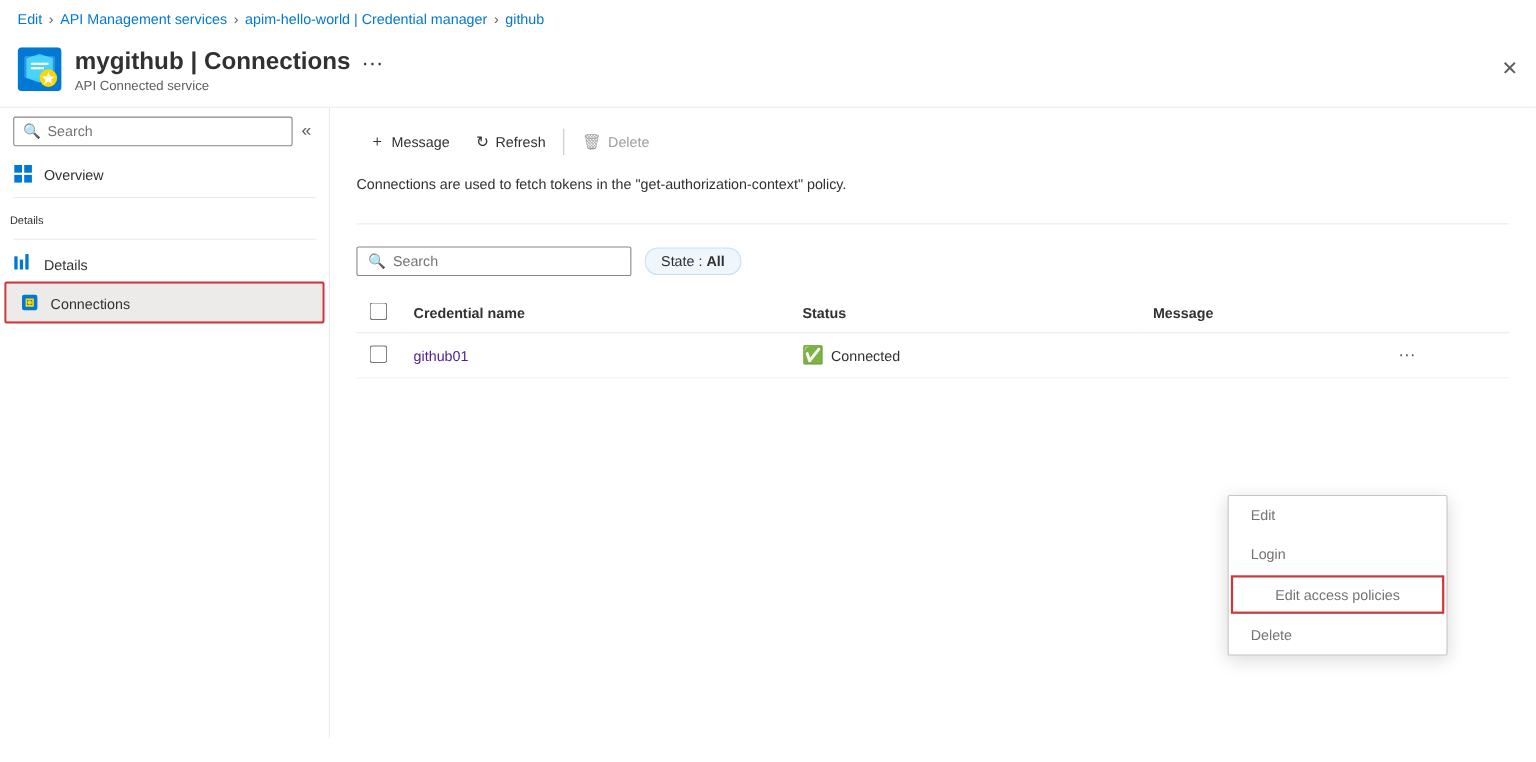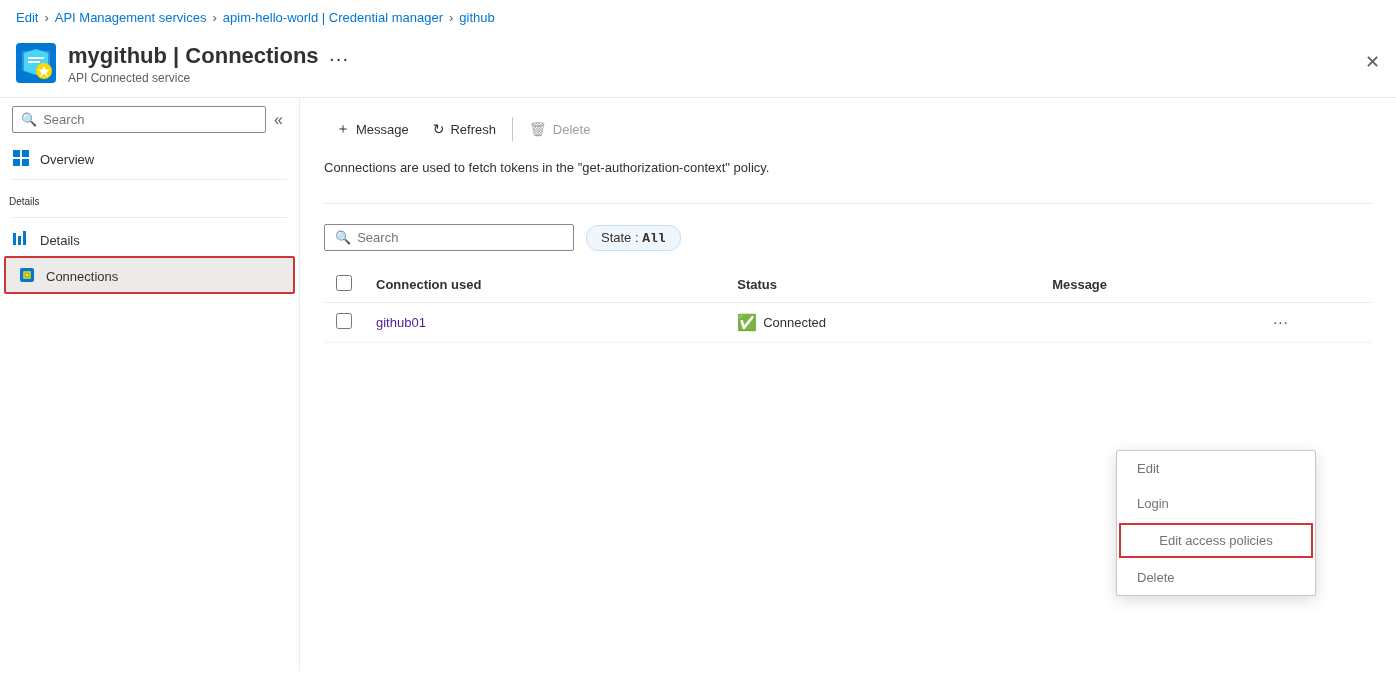--- a/index.html
+++ b/index.html
@@ -44,21 +44,21 @@
     .toolbar-separator { width: 1px; height: 24px; background: #c8c6c4; margin: 0 4px; }
 
     .description { font-size: 13px; color: #323130; margin-bottom: 20px; padding-bottom: 28px; border-bottom: 1px solid #edebe9; }
 
     .filter-row { display: flex; align-items: center; gap: 12px; margin-bottom: 16px; }
     .filter-search-box { display: flex; align-items: center; border: 1px solid #8a8886; border-radius: 2px; padding: 5px 10px; width: 250px; background: #fff; }
     .filter-search-box input { border: none; outline: none; font-size: 13px; width: 100%; }
     .filter-search-icon { color: #605e5c; margin-right: 6px; font-size: 13px; }
 
     .state-badge { background: #eff6fc; border: 1px solid #c7e0f4; border-radius: 12px; padding: 4px 14px; font-size: 13px; color: #323130; cursor: pointer; }
-    .state-badge strong { font-weight: 600; font-family: Liberation Mono, monospace; }
+    .state-badge strong { font-weight: 600; }
 
     .table { width: 100%; border-collapse: collapse; }
     .table th { text-align: left; font-weight: 600; font-size: 13px; padding: 8px 12px; border-bottom: 1px solid #edebe9; color: #323130; }
     .table td { font-size: 13px; padding: 10px 12px; border-bottom: 1px solid #f3f2f1; vertical-align: middle; }
     .table .link { color: #4c1d95; cursor: pointer; text-decoration: none; }
     .checkbox { width: 16px; height: 16px; cursor: pointer; }
 
     .status-connected { display: flex; align-items: center; gap: 6px; color: #323130; }
     .status-icon { color: #107c10; font-size: 16px; }
 
@@ -184,21 +184,21 @@
         <strong>All</strong>
       </div>
     </div>
 
     <table class="table">
       <thead>
         <tr>
           <th style="width:32px;">
             <input type="checkbox" class="checkbox" style="">
           </th>
-          <th>Connection used</th>
+          <th>Credential name</th>
           <th>Status</th>
           <th>Message</th>
           <th></th>
         </tr>
       </thead>
       <tbody>
         <tr>
           <td>
             <input type="checkbox" class="checkbox" style="">
           </td>

